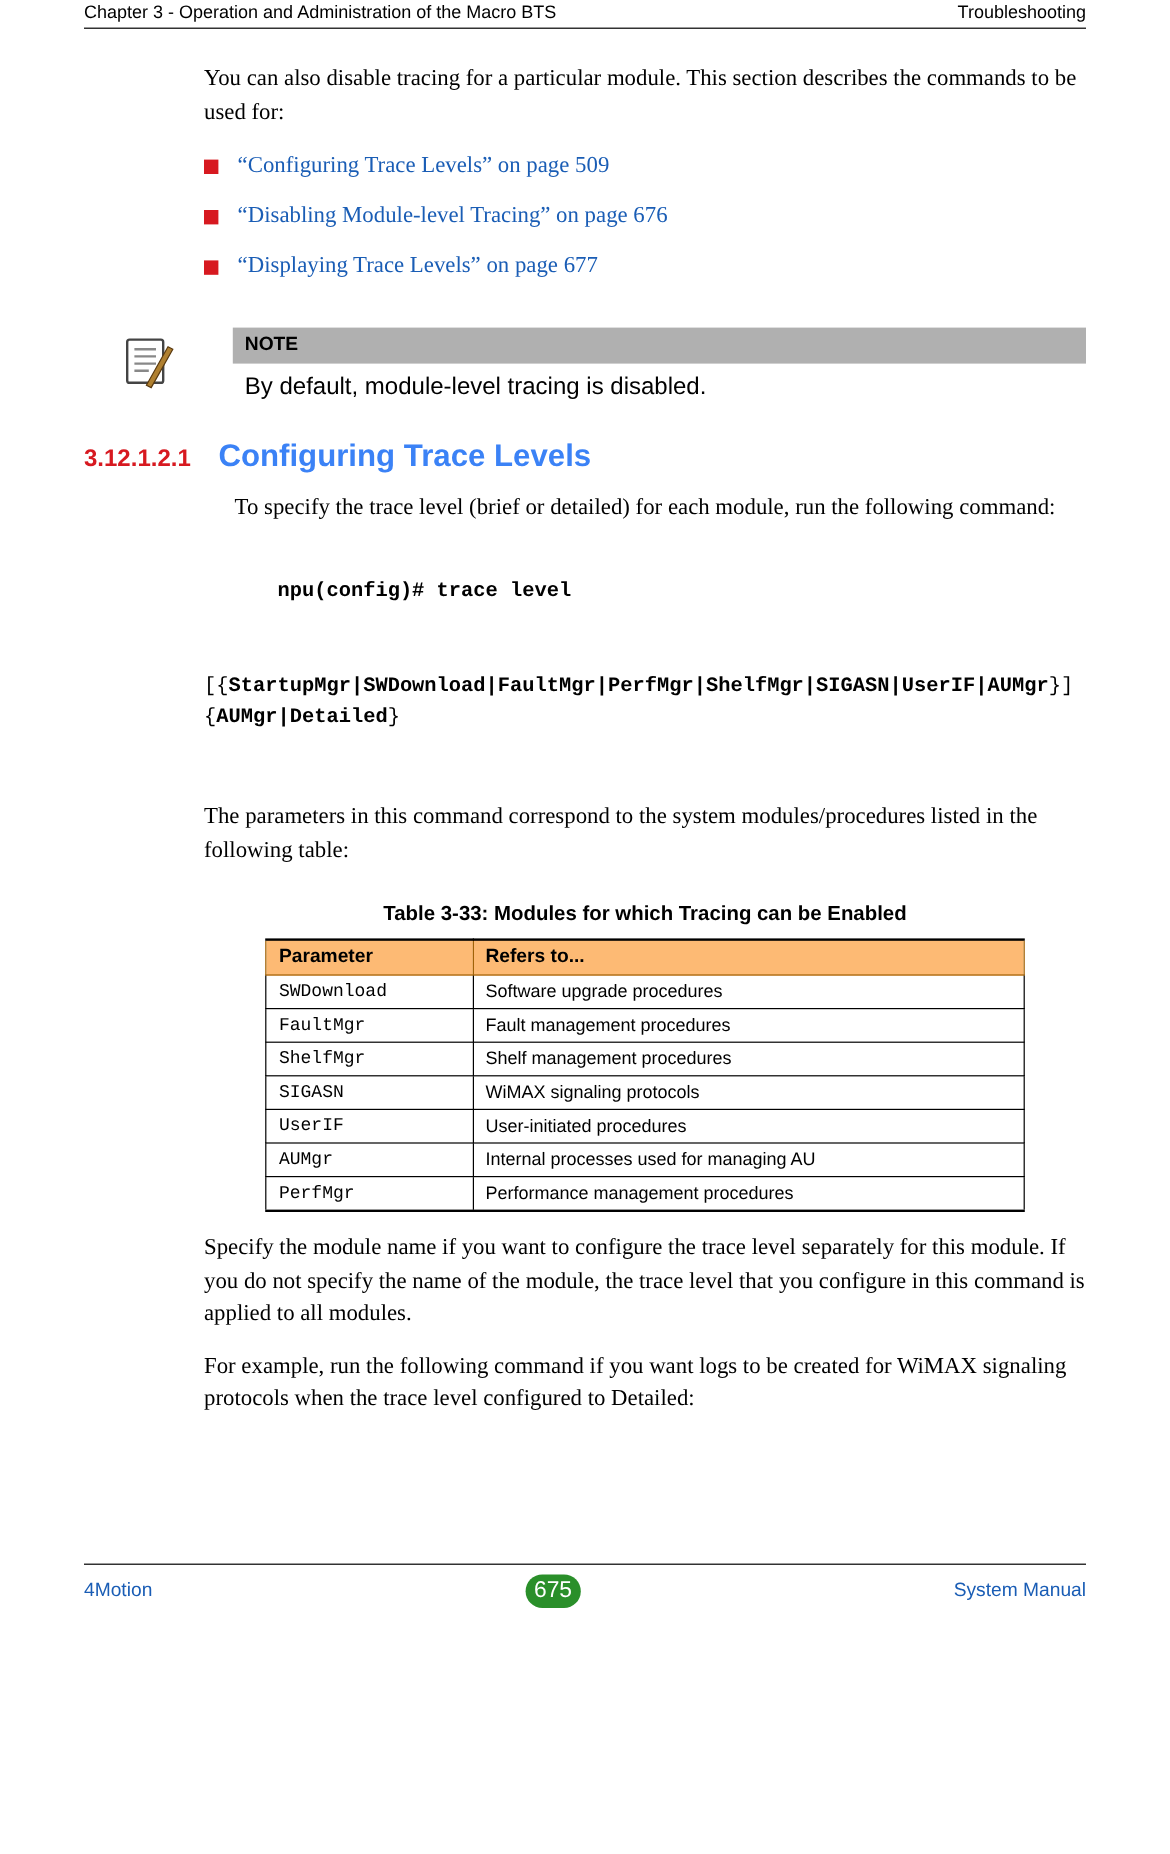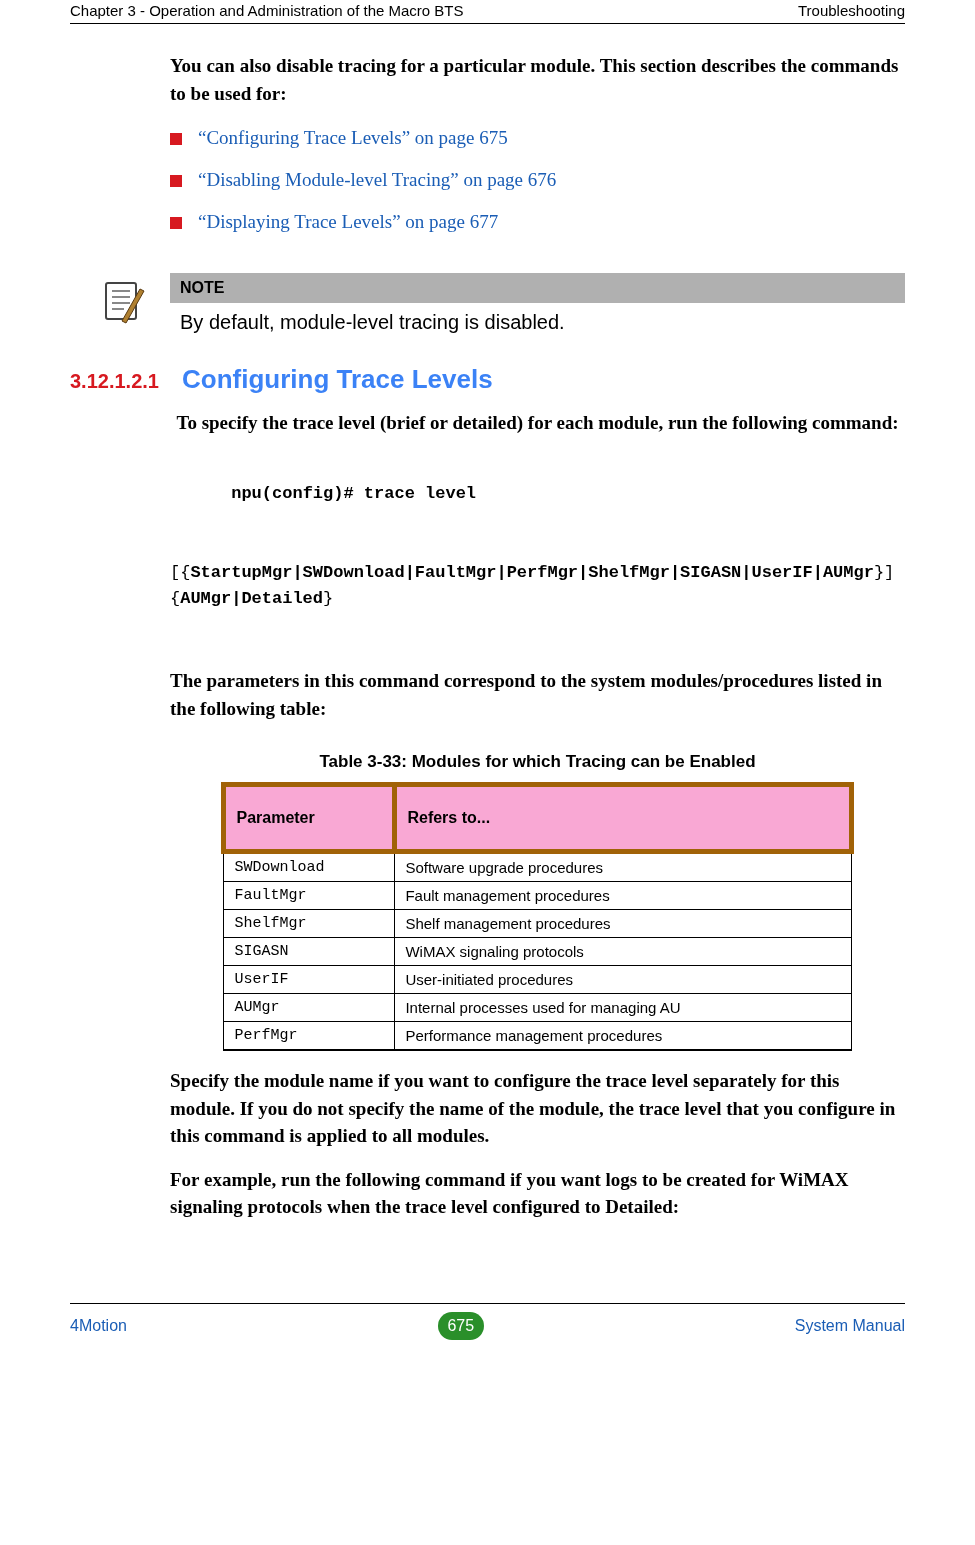--- a/index.html
+++ b/index.html
@@ -3,66 +3,66 @@
 <meta charset="utf-8">
 <style>
   * { box-sizing: border-box; margin: 0; padding: 0; }
   html, body { width: 975px; height: 1545px; background: #fff; font-family: Arial, Helvetica, sans-serif; color: #000; }
   .page { position: relative; width: 975px; height: 1362px; padding: 0 70px; }
   .header-row { display: flex; justify-content: space-between; padding-top: 2px; font-size: 15px; }
   .header-left { }
   .header-right { }
   .hr-top { border: none; border-top: 1.5px solid #000; margin-top: 4px; }
   .body-col { margin-left: 100px; margin-right: 0; }
-  .serif { font-family: Georgia, 'Times New Roman', serif; font-weight: bold; }
+  .serif { font-family: Georgia, 'Times New Roman', serif; }
   .para { font-size: 19px; line-height: 1.45; margin-top: 28px; }
   .bullet-list { margin-top: 16px; }
   .bullet-item { display: flex; align-items: flex-start; margin-top: 20px; }
   .sq { width: 12px; height: 12px; background: #d71920; margin-top: 6px; margin-right: 16px; flex-shrink: 0; }
   .link { color: #1a5db5; font-family: Georgia, 'Times New Roman', serif; font-size: 19px; }
-  .note-block { display: flex; margin-top: 40px; margin-left: -100px; }
+  .note-block { display: flex; margin-top: 40px; margin-left: -100px; gap: 24px; }
   .note-icon-col { width: 100px; padding-left: 30px; padding-top: 6px; }
   .note-icon svg { width: 48px; height: 48px; }
   .note-content { flex: 1; }
   .note-header { background: #b0b0b0; font-weight: bold; font-size: 16px; padding: 6px 10px; }
   .note-body { font-size: 20px; padding: 8px 10px 10px 10px; }
   .section-row { display: flex; align-items: baseline; margin-top: 20px; margin-left: -100px; }
   .section-num { color: #d71920; font-weight: bold; font-size: 20px; width: 112px; }
   .section-title { color: #3b82f6; font-weight: bold; font-size: 26px; }
   .code-line { font-family: 'Courier New', monospace; font-size: 17px; line-height: 1.55; margin-top: 18px; white-space: pre-wrap; word-break: break-word; }
   .code-bold { font-weight: bold; }
   .table-caption { text-align: center; font-weight: bold; font-size: 17px; margin-top: 30px; }
   .tbl { border-collapse: collapse; margin: 10px auto 0 auto; width: 86%; border-top: 2px solid #000; border-bottom: 2px solid #000; }
-  .tbl th { background: #f9a8d4; text-align: left; font-weight: bold; font-size: 16px; padding: 22px 10px; border: 5px solid #a16207; }
+  .tbl th { background: #fdba74; text-align: left; font-weight: bold; font-size: 16px; padding: 5px 10px; border: 1px solid #a16207; }
   .tbl td { font-size: 15px; padding: 5px 10px; border: 1px solid #000; }
   .tbl td.param { font-family: 'Courier New', monospace; font-size: 15px; }
   .footer { position: absolute; left: 70px; right: 70px; bottom: 22px; }
   .hr-bot { border: none; border-top: 1.5px solid #000; margin-bottom: 8px; }
   .footer-row { display: flex; justify-content: space-between; align-items: center; font-size: 16px; }
   .footer-left { color: #1a5db5; }
   .footer-right { color: #1a5db5; }
-  .page-badge { display: inline-flex; width: 46px; height: 28px; border-radius: 14px; background: #2a8f2a; color: #fff; align-items: center; justify-content: center; font-size: 16px; }
+  .page-badge { display: inline-flex; width: 46px; height: 28px; border-radius: 14px; background: #2a8f2a; color: #fff; align-items: center; justify-content: center; font-size: 19px; }
 </style>
 </head>
 <body>
 
 <div class="page">
   <div class="header-row">
     <div class="header-left">Chapter 3 - Operation and Administration of the Macro BTS</div>
     <div class="header-right">Troubleshooting</div>
   </div>
   <hr class="hr-top">
 
   <div class="body-col">
     <p class="para serif">You can also disable tracing for a particular module. This section describes the commands to be used for:</p>
 
     <div class="bullet-list">
       <div class="bullet-item">
         <div class="sq"></div>
-        <span class="link">“Configuring Trace Levels” on page 675</span>
+        <span class="link">“Configuring Trace Levels” on page 509</span>
       </div>
       <div class="bullet-item">
         <div class="sq"></div>
         <span class="link">“Disabling Module-level Tracing” on page 676</span>
       </div>
       <div class="bullet-item">
         <div class="sq"></div>
         <span class="link">“Displaying Trace Levels” on page 677</span>
       </div>
     </div>

